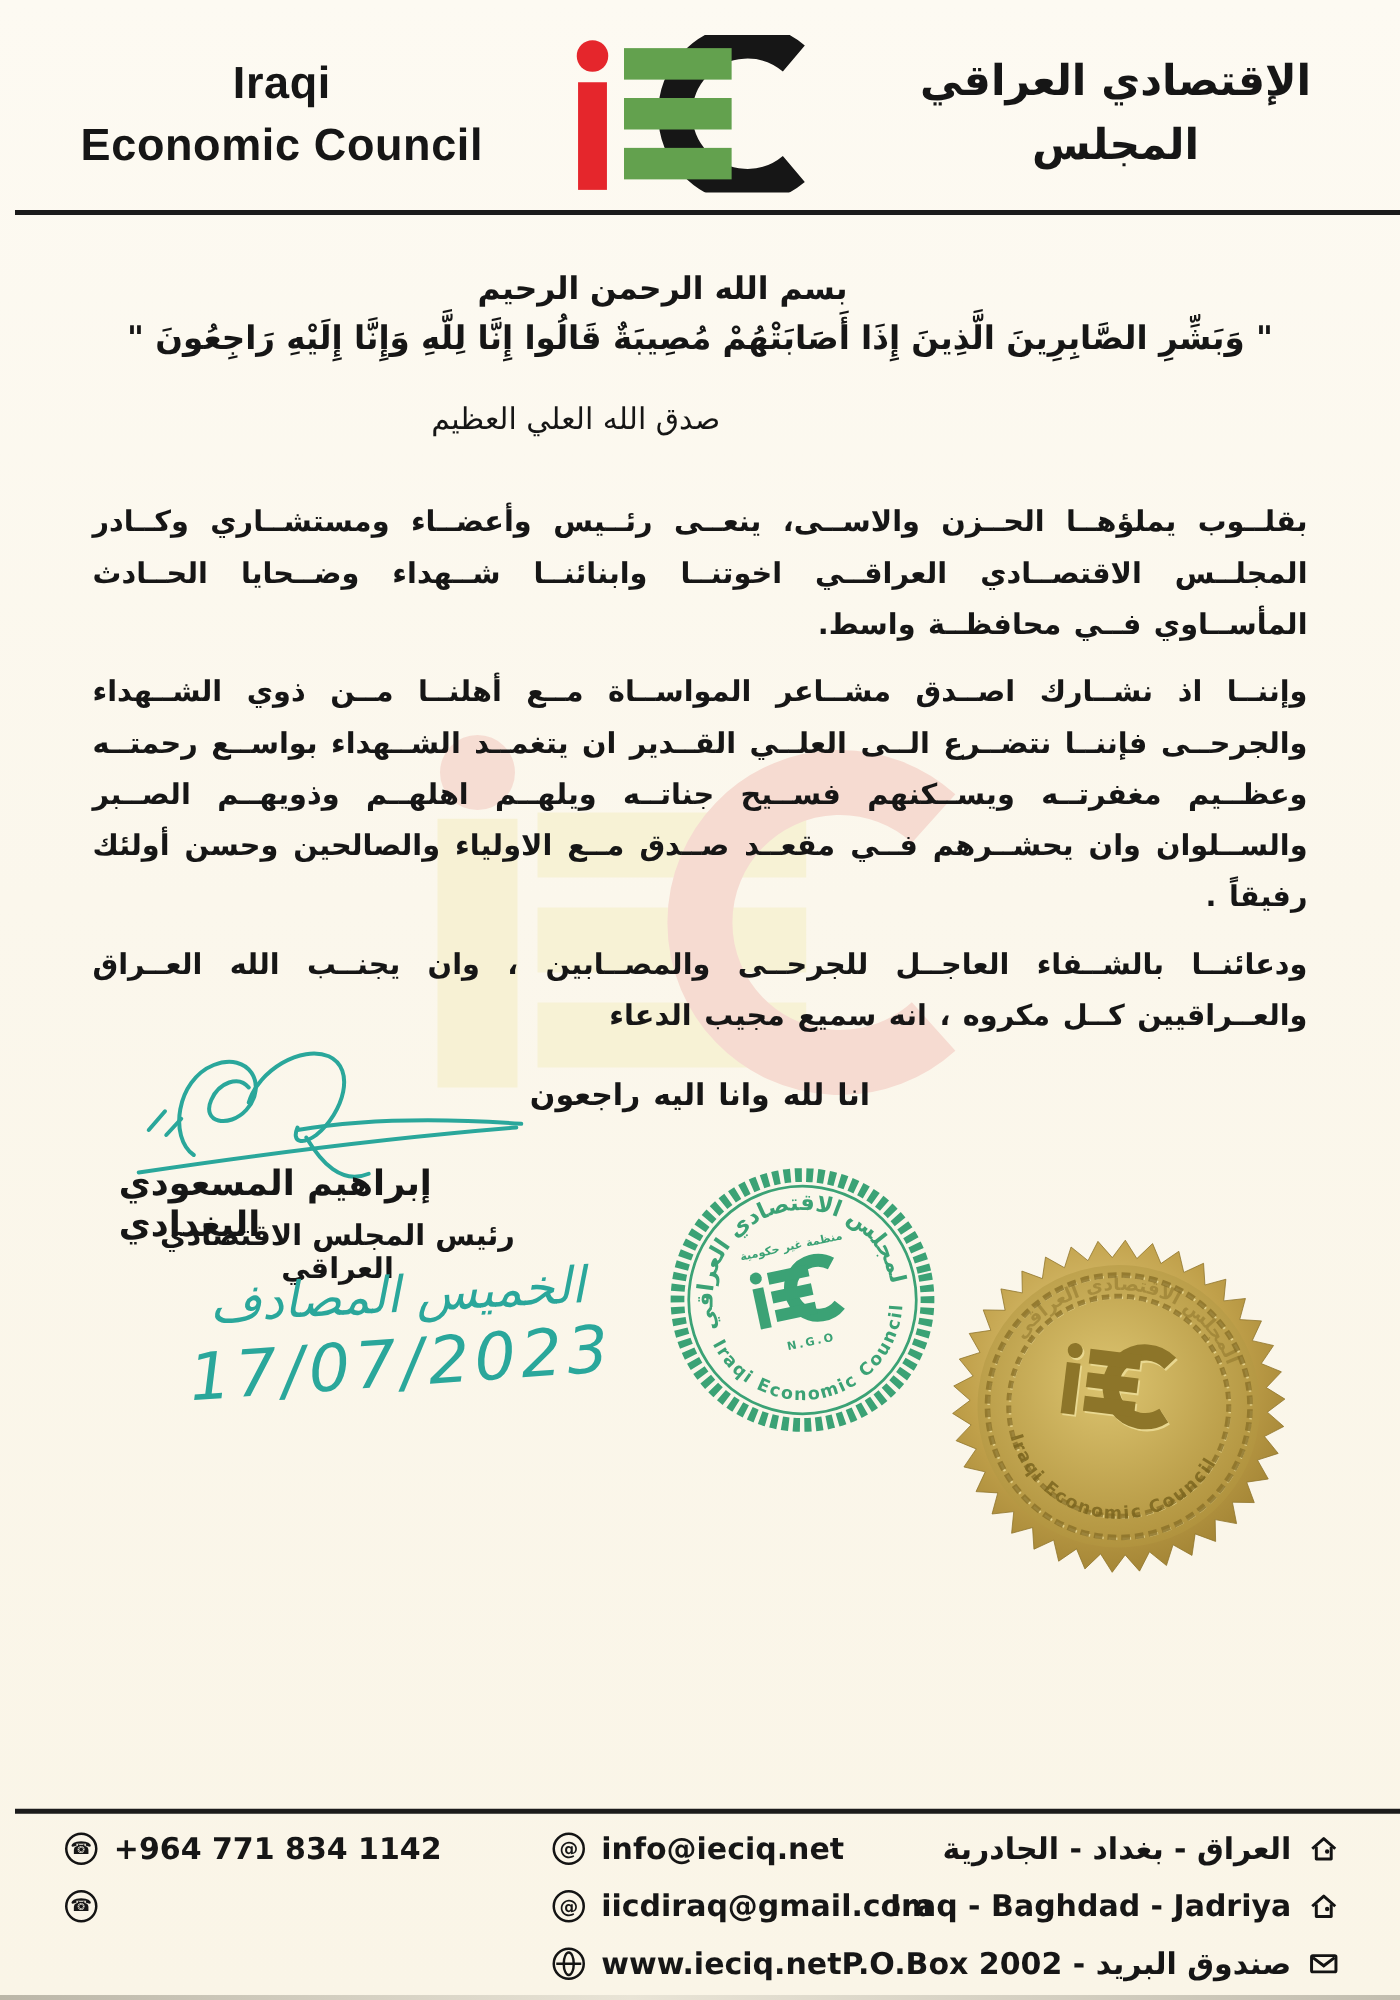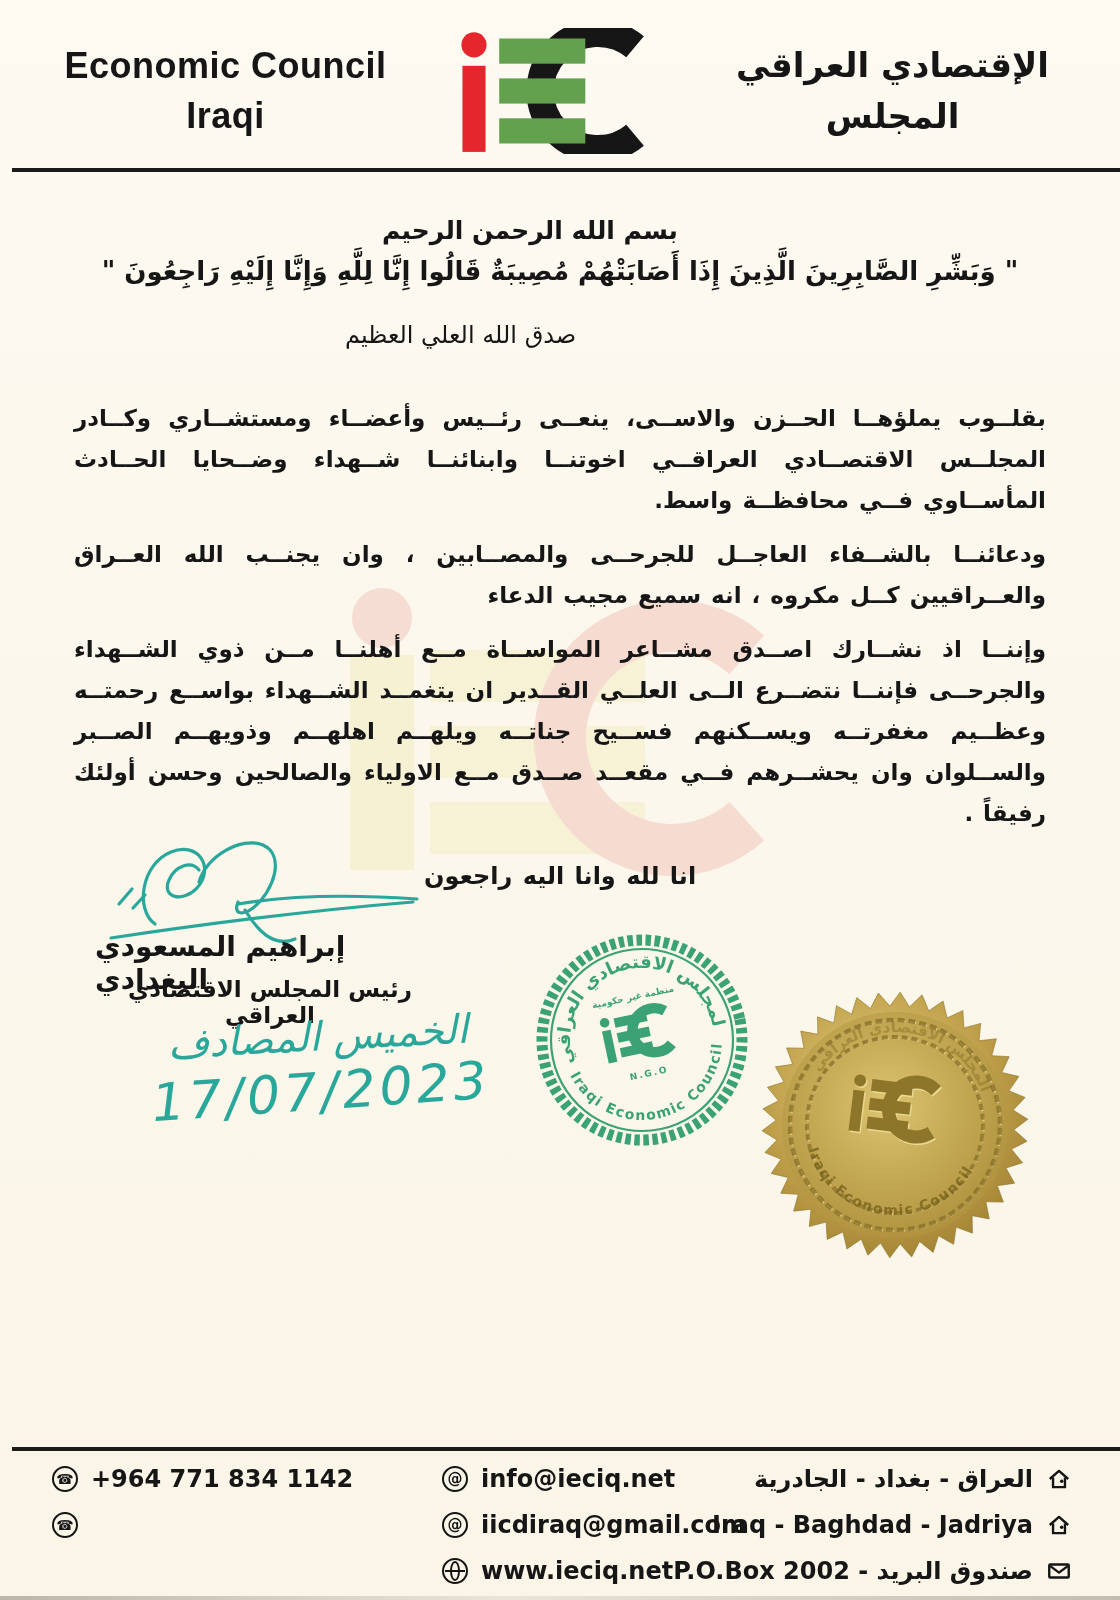--- a/index.html
+++ b/index.html
@@ -86,22 +86,22 @@
     <rect x="20" y="75" width="64" height="215" fill="#f7f1d4"></rect>
     <circle cx="52" cy="38" r="30" fill="#f6ddd3"></circle>
     <rect x="100" y="70" width="215" height="52" fill="#f7f2d5"></rect>
     <rect x="100" y="146" width="215" height="52" fill="#f7f2d5"></rect>
     <rect x="100" y="222" width="215" height="52" fill="#f7f2d5"></rect>
     <path d="M416.9,74.8 A112,112 0 1 0 416.9,241.2" fill="none" stroke="#f6dbd1" stroke-width="52"></path>
   </svg>
 
   <div class="hdr">
     <div class="hdr-en">
+      <div>Iraqi</div>
       <div>Economic Council</div>
-      <div>Iraqi</div>
     </div>
     <svg class="hdr-logo" viewBox="0 0 200 120">
       <path d="M173.4,17.9 A55,55 0 1 0 173.4,102.1" fill="none" stroke="#161616" stroke-width="26"></path>
       <circle cx="20" cy="16" r="12" fill="#e5262c"></circle>
       <rect x="9" y="36" width="22" height="82" fill="#e5262c"></rect>
       <rect x="44" y="10" width="82" height="24" fill="#63a14e"></rect>
       <rect x="44" y="48" width="82" height="24" fill="#63a14e"></rect>
       <rect x="44" y="86" width="82" height="24" fill="#63a14e"></rect>
     </svg>
     <div class="hdr-ar">
@@ -110,22 +110,22 @@
     </div>
   </div>
   <div class="rule rule-top"></div>
 
   <div class="basmala">بسم الله الرحمن الرحيم</div>
   <div class="verse">" وَبَشِّرِ الصَّابِرِينَ الَّذِينَ إِذَا أَصَابَتْهُمْ مُصِيبَةٌ قَالُوا إِنَّا لِلَّهِ وَإِنَّا إِلَيْهِ رَاجِعُونَ "</div>
   <div class="attrib">صدق الله العلي العظيم</div>
 
   <div class="body">
     <p>بقلــوب يملؤهــا الحــزن والاســى، ينعــى رئــيس وأعضــاء ومستشــاري وكــادر المجلــس الاقتصــادي العراقــي اخوتنــا وابنائنــا شــهداء وضــحايا الحــادث المأســاوي فــي محافظــة واسط.</p>
+    <p>وإننــا اذ نشــارك اصــدق مشــاعر المواســاة مــع أهلنــا مــن ذوي الشــهداء والجرحــى فإننــا نتضــرع الــى العلــي القــدير ان يتغمــد الشــهداء بواســع رحمتــه وعظــيم مغفرتــه ويســكنهم فســيح جناتــه ويلهــم اهلهــم وذويهــم الصــبر والســلوان وان يحشــرهم فــي مقعــد صــدق مــع الاولياء والصالحين وحسن أولئك رفيقاً .</p>
     <p>ودعائنــا بالشــفاء العاجــل للجرحــى والمصــابين ، وان يجنــب الله العــراق والعــراقيين كــل مكروه ، انه سميع مجيب الدعاء</p>
-    <p>وإننــا اذ نشــارك اصــدق مشــاعر المواســاة مــع أهلنــا مــن ذوي الشــهداء والجرحــى فإننــا نتضــرع الــى العلــي القــدير ان يتغمــد الشــهداء بواســع رحمتــه وعظــيم مغفرتــه ويســكنهم فســيح جناتــه ويلهــم اهلهــم وذويهــم الصــبر والســلوان وان يحشــرهم فــي مقعــد صــدق مــع الاولياء والصالحين وحسن أولئك رفيقاً .</p>
     <p class="dua">انا لله وانا اليه راجعون</p>
   </div>
 
   <svg class="sig" viewBox="0 0 350 135" aria-hidden="true">
     <g fill="none" stroke="#2aa79b" stroke-width="3.2" stroke-linecap="round">
       <path d="M24,92 l13,-15"></path>
       <path d="M38,96 l12,-13"></path>
       <path d="M60,112 C40,98 46,52 76,40 C104,29 120,56 102,76 C88,91 66,86 74,68 C80,54 96,48 104,58"></path>
       <path d="M104,70 C112,44 146,24 168,33 C190,43 180,78 158,96 C147,104 138,102 143,90"></path>
       <path d="M143,92 C190,84 250,82 322,87"></path>

